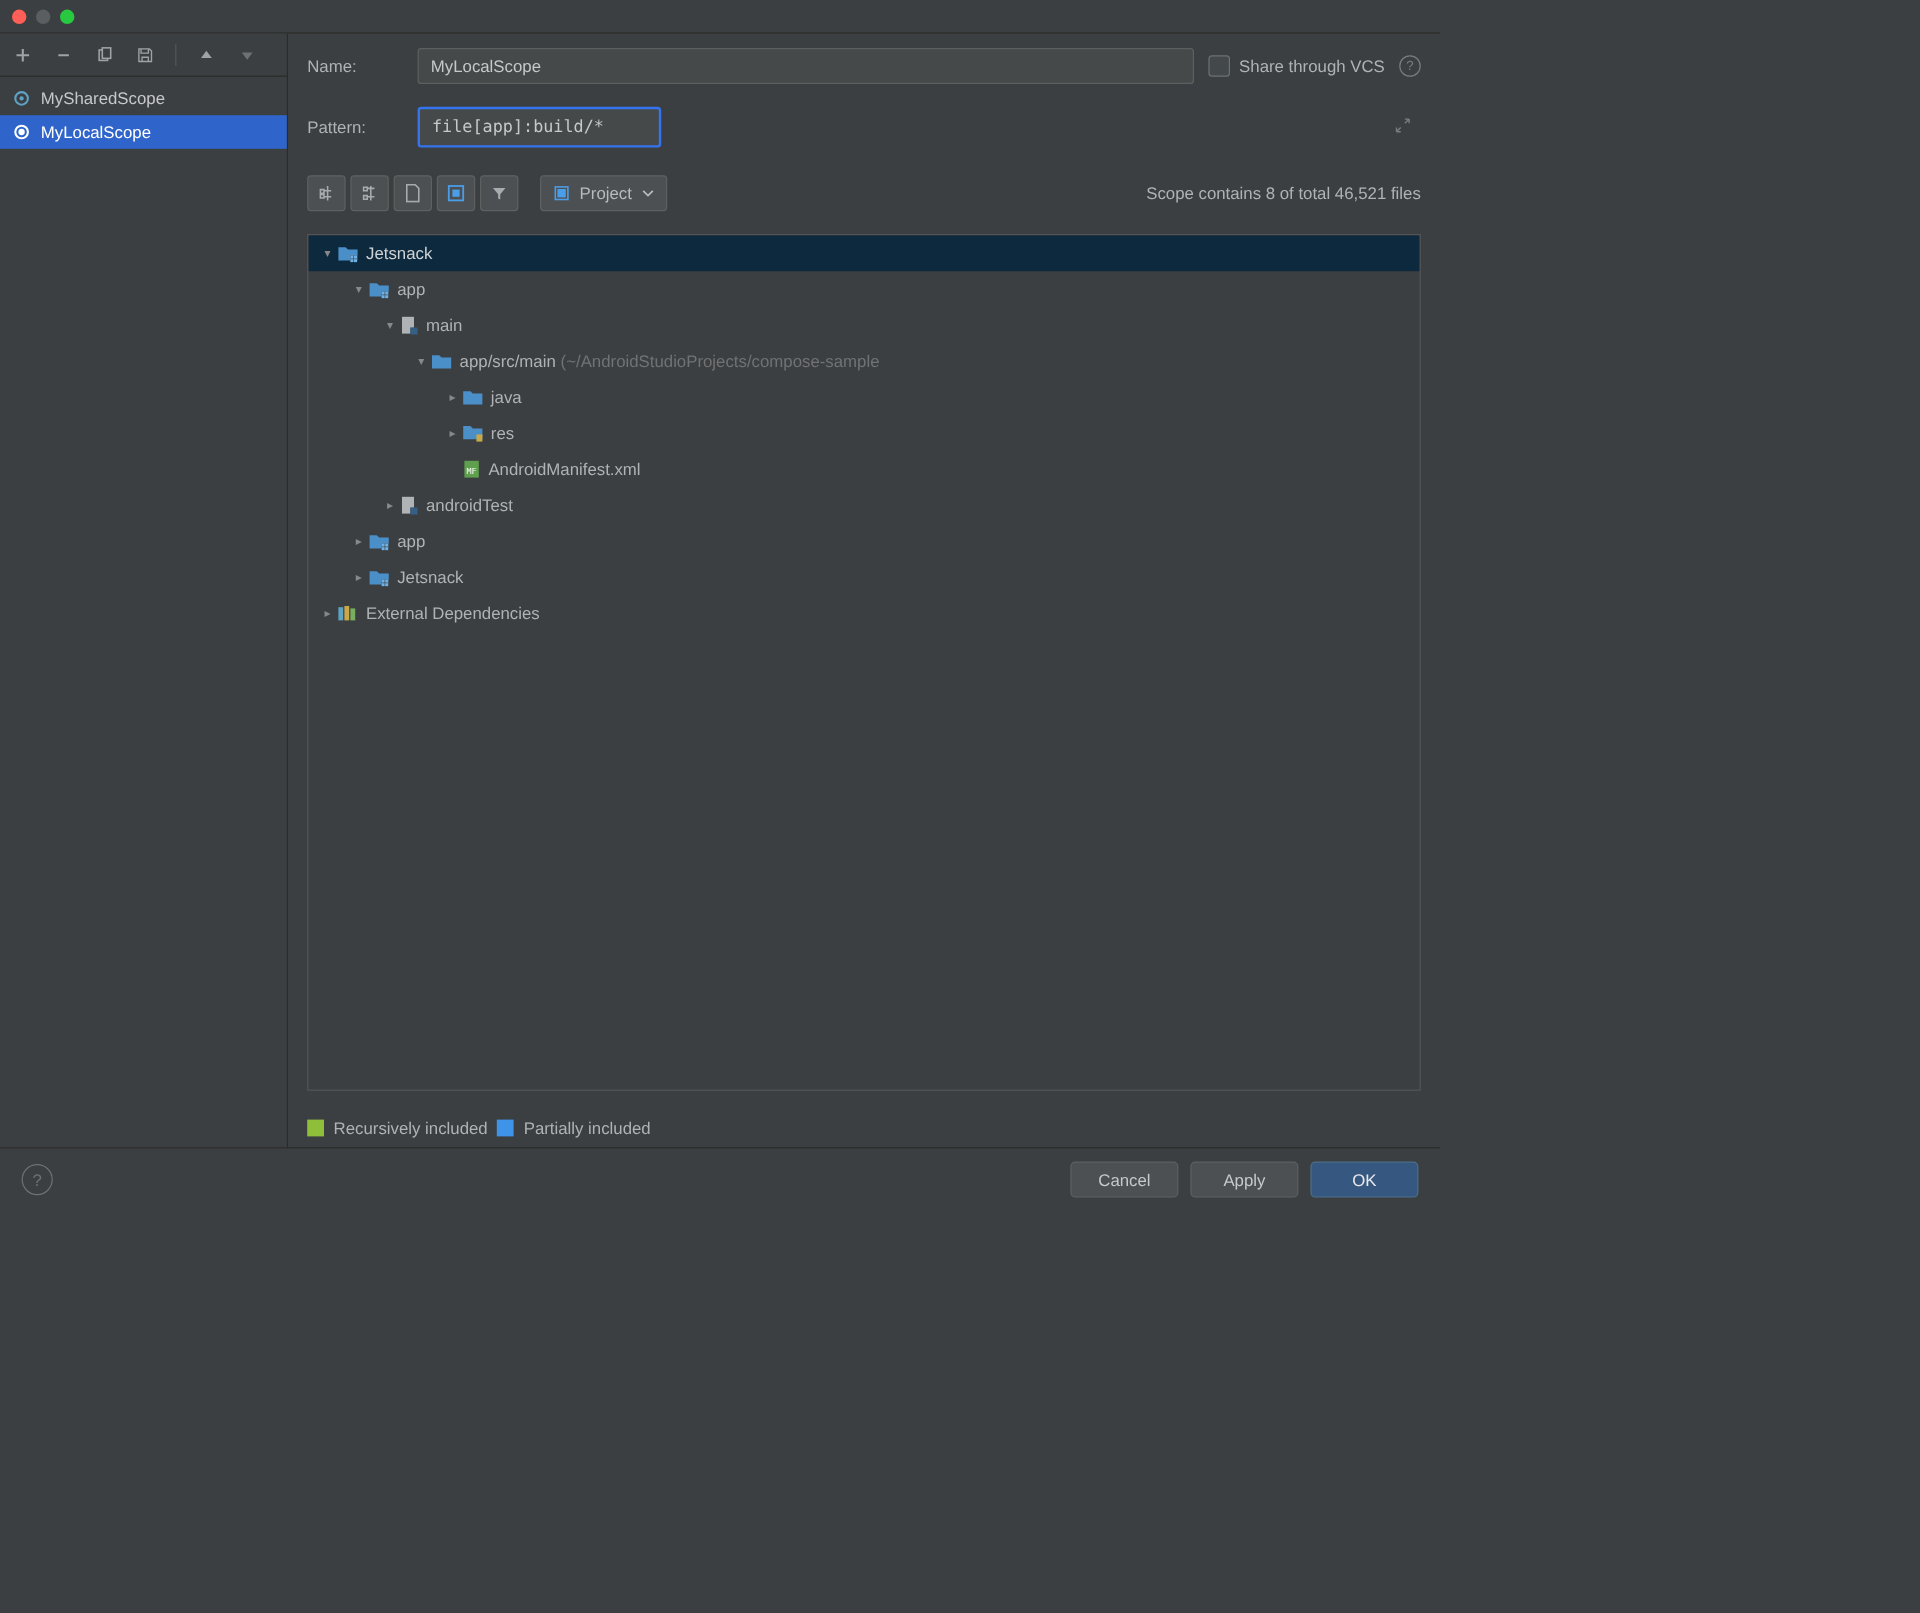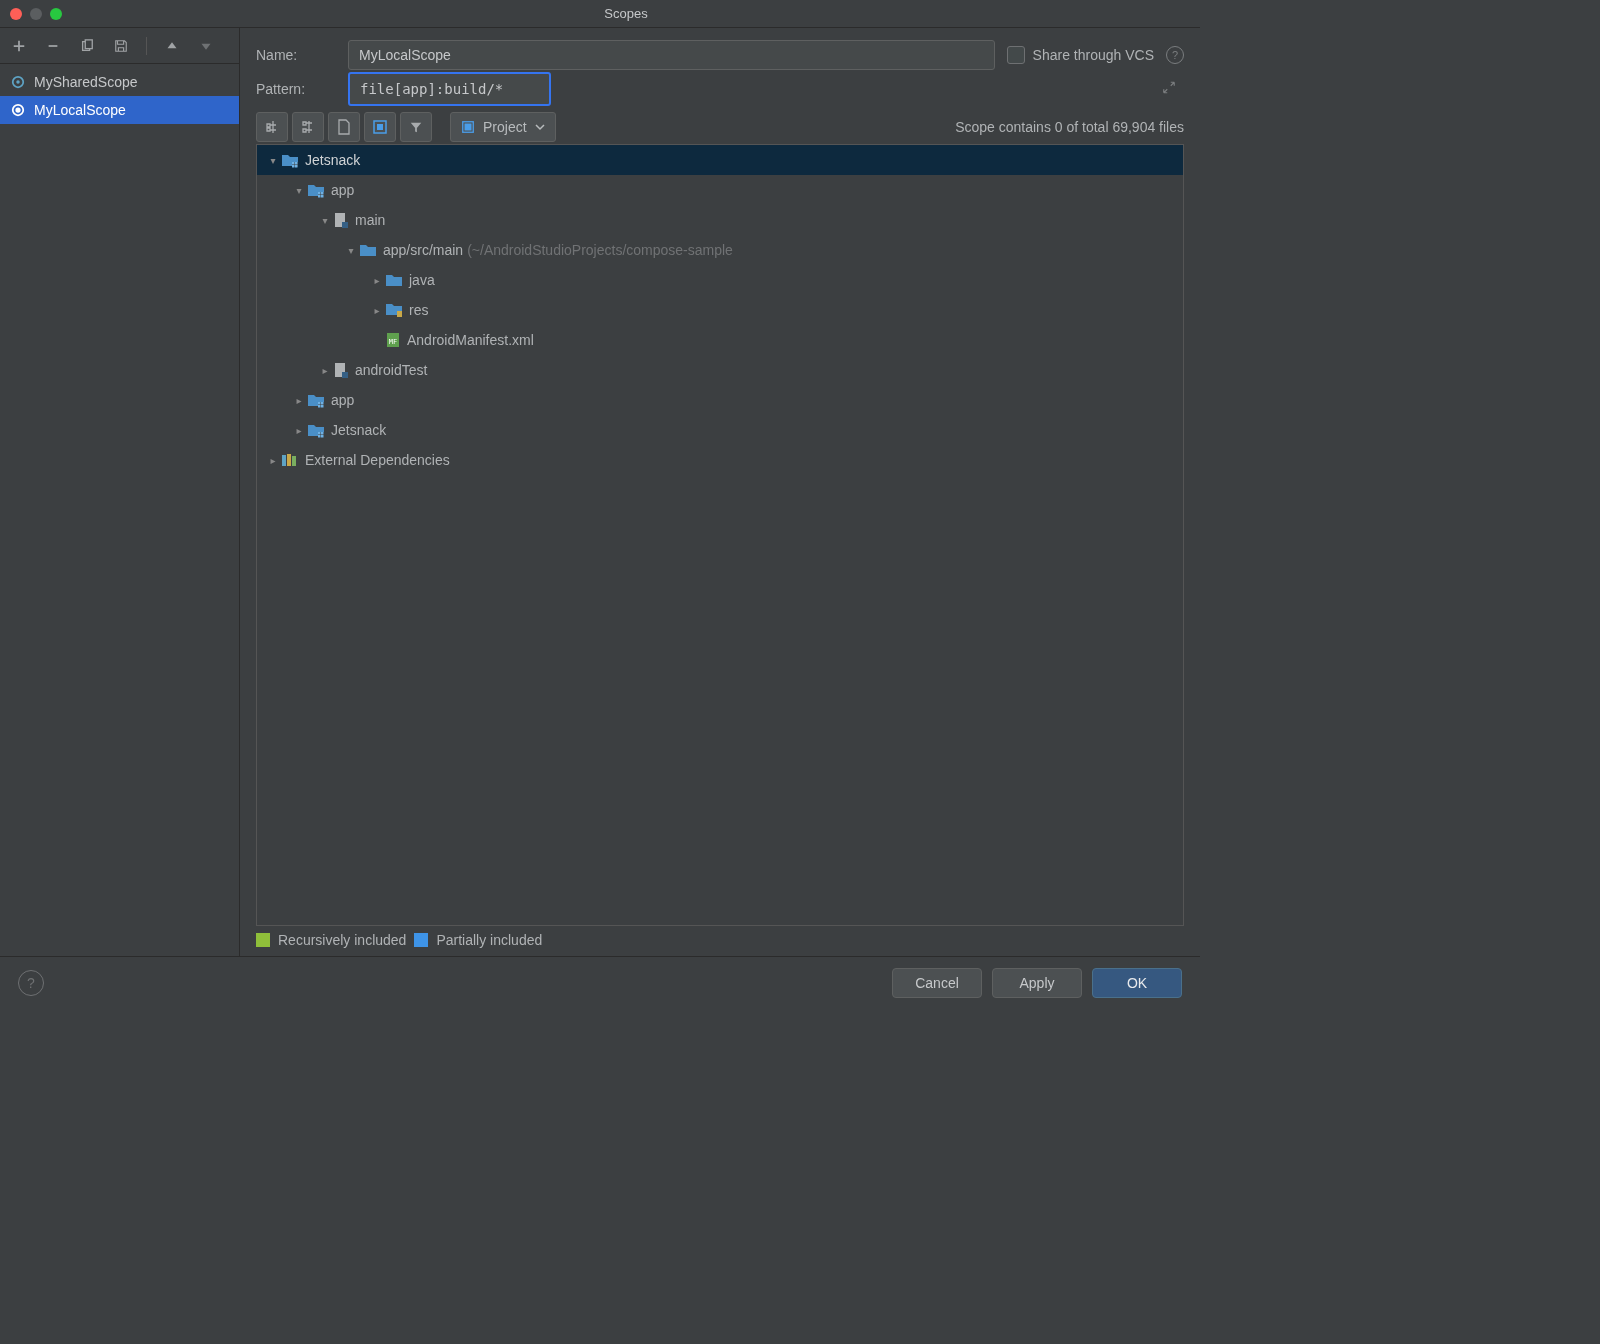--- a/index.html
+++ b/index.html
@@ -58,21 +58,21 @@
 }
 .scope-item.selected { background: #2f65ca; color: #fff; }
 .scope-icon { width: 16px; height: 16px; display: flex; align-items: center; justify-content: center; }
 .scope-icon svg { width: 14px; height: 14px; }
 
 .content {
   flex: 1;
   display: flex;
   flex-direction: column;
   padding: 12px 16px 8px 16px;
-  gap: 2px;
+  gap: 19px;
 }
 .form-row { display: flex; align-items: center; gap: 12px; }
 .form-label { width: 80px; color: #b0b3b5; }
 .text-input {
   flex: 1;
   height: 30px;
   background: #45494a;
   border: 1px solid #5e6060;
   border-radius: 3px;
   color: #c6c8ca;
@@ -179,21 +179,20 @@
 </style>
 </head>
 <body>
 
 <div class="title-bar">
   <div class="traffic-lights">
     <div class="tl tl-close"></div>
     <div class="tl tl-min"></div>
     <div class="tl tl-max"></div>
   </div>
-  <div class="title-text">Scopes</div>
 </div>
 
 <div class="main-container">
   <div class="sidebar">
     <div class="toolbar-row">
       <div class="toolbar-btn">
         <svg viewBox="0 0 16 16" width="14" height="14">
             <path d="M8 2v12M2 8h12" stroke="currentColor" stroke-width="2"></path>
           </svg>
       </div>
@@ -301,21 +300,21 @@
       <div class="dropdown-btn">
         <svg width="14" height="14" viewBox="0 0 16 16">
             <rect x="2" y="2" width="12" height="12" fill="none" stroke="#4a9de8" stroke-width="1.5"></rect>
             <rect x="4" y="4" width="8" height="8" fill="#4a9de8"></rect>
           </svg>
         <span>Project</span>
         <svg width="10" height="10" viewBox="0 0 10 10">
             <path d="M1 3l4 4 4-4" fill="none" stroke="currentColor" stroke-width="1.5"></path>
           </svg>
       </div>
-      <div class="scope-count">Scope contains 0 of total 69,904 files</div>
+      <div class="scope-count">Scope contains 8 of total 46,521 files</div>
     </div>
 
     <div class="middle-row">
       <div class="tree-panel" id="tree-panel">
           <div class="tree-row selected" style="padding-left: 8px;">
             <span class="arrow ">▾</span>
             <span class="ticon">
               <svg width="18" height="16" viewBox="0 0 18 16">
                 <path d="M1 3h6l2 2h8v9H1z" fill="#4a8fc7"></path>
                 <rect x="11" y="10" width="6" height="5" fill="#3c3f41"></rect>

